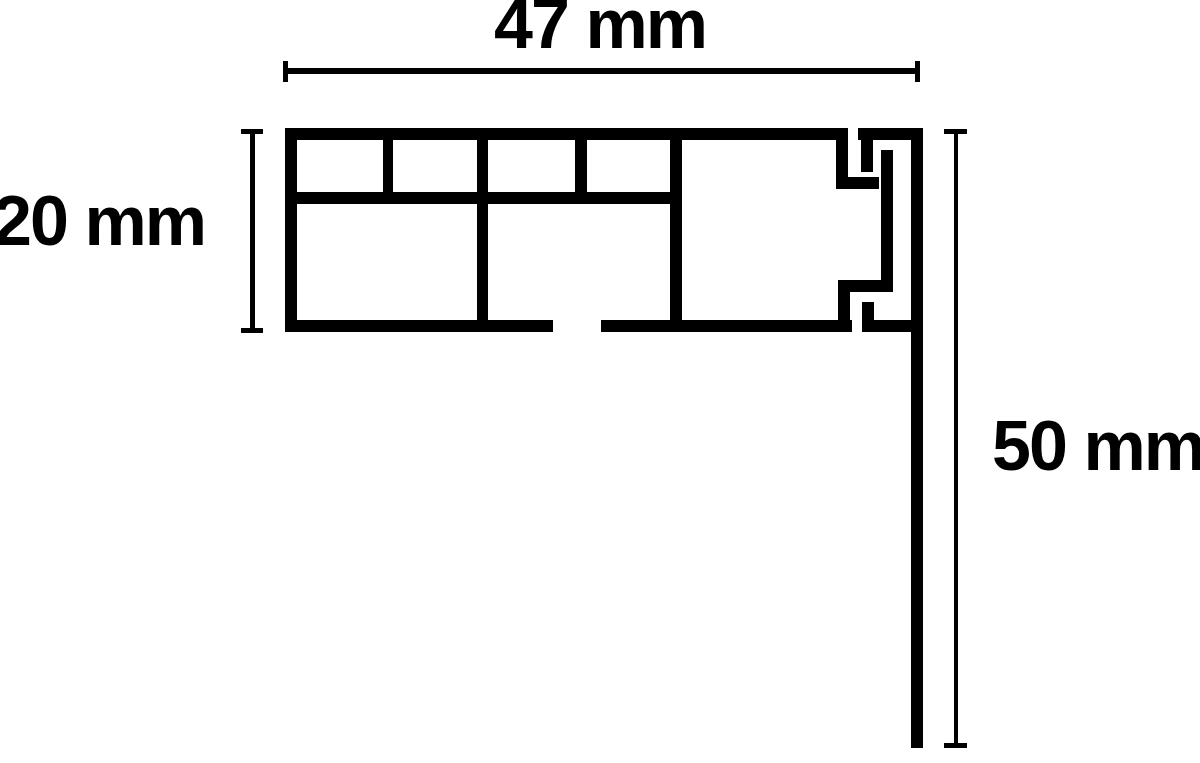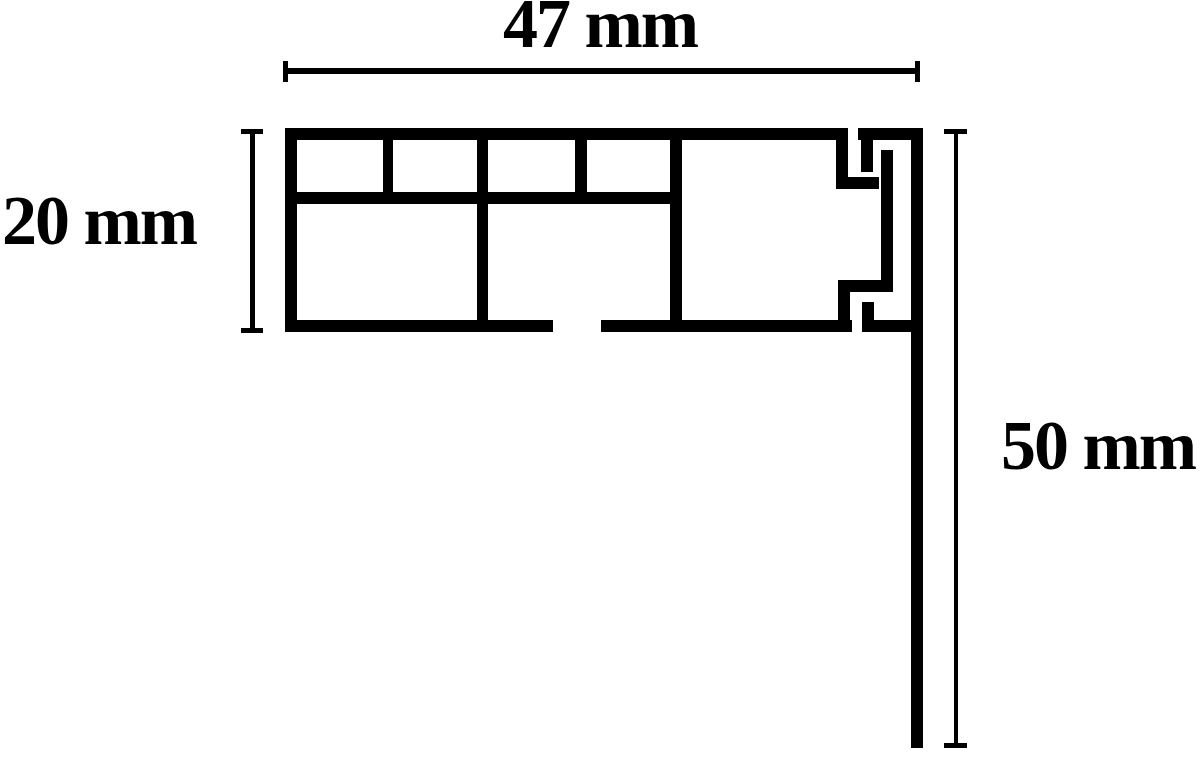--- a/index.html
+++ b/index.html
@@ -6,21 +6,21 @@
     margin: 0;
     padding: 0;
     background: #ffffff;
   }
   .canvas {
     position: relative;
     width: 1200px;
     height: 763px;
     background: #ffffff;
     overflow: hidden;
-    font-family: Liberation Serif, serif;
+    font-family: Liberation Sans, sans-serif;
     text-align: right;
   }
   .diagram-svg {
     position: absolute;
     left: 0;
     top: 0;
   }
   .dim-label {
     position: absolute;
     font-weight: 900;

